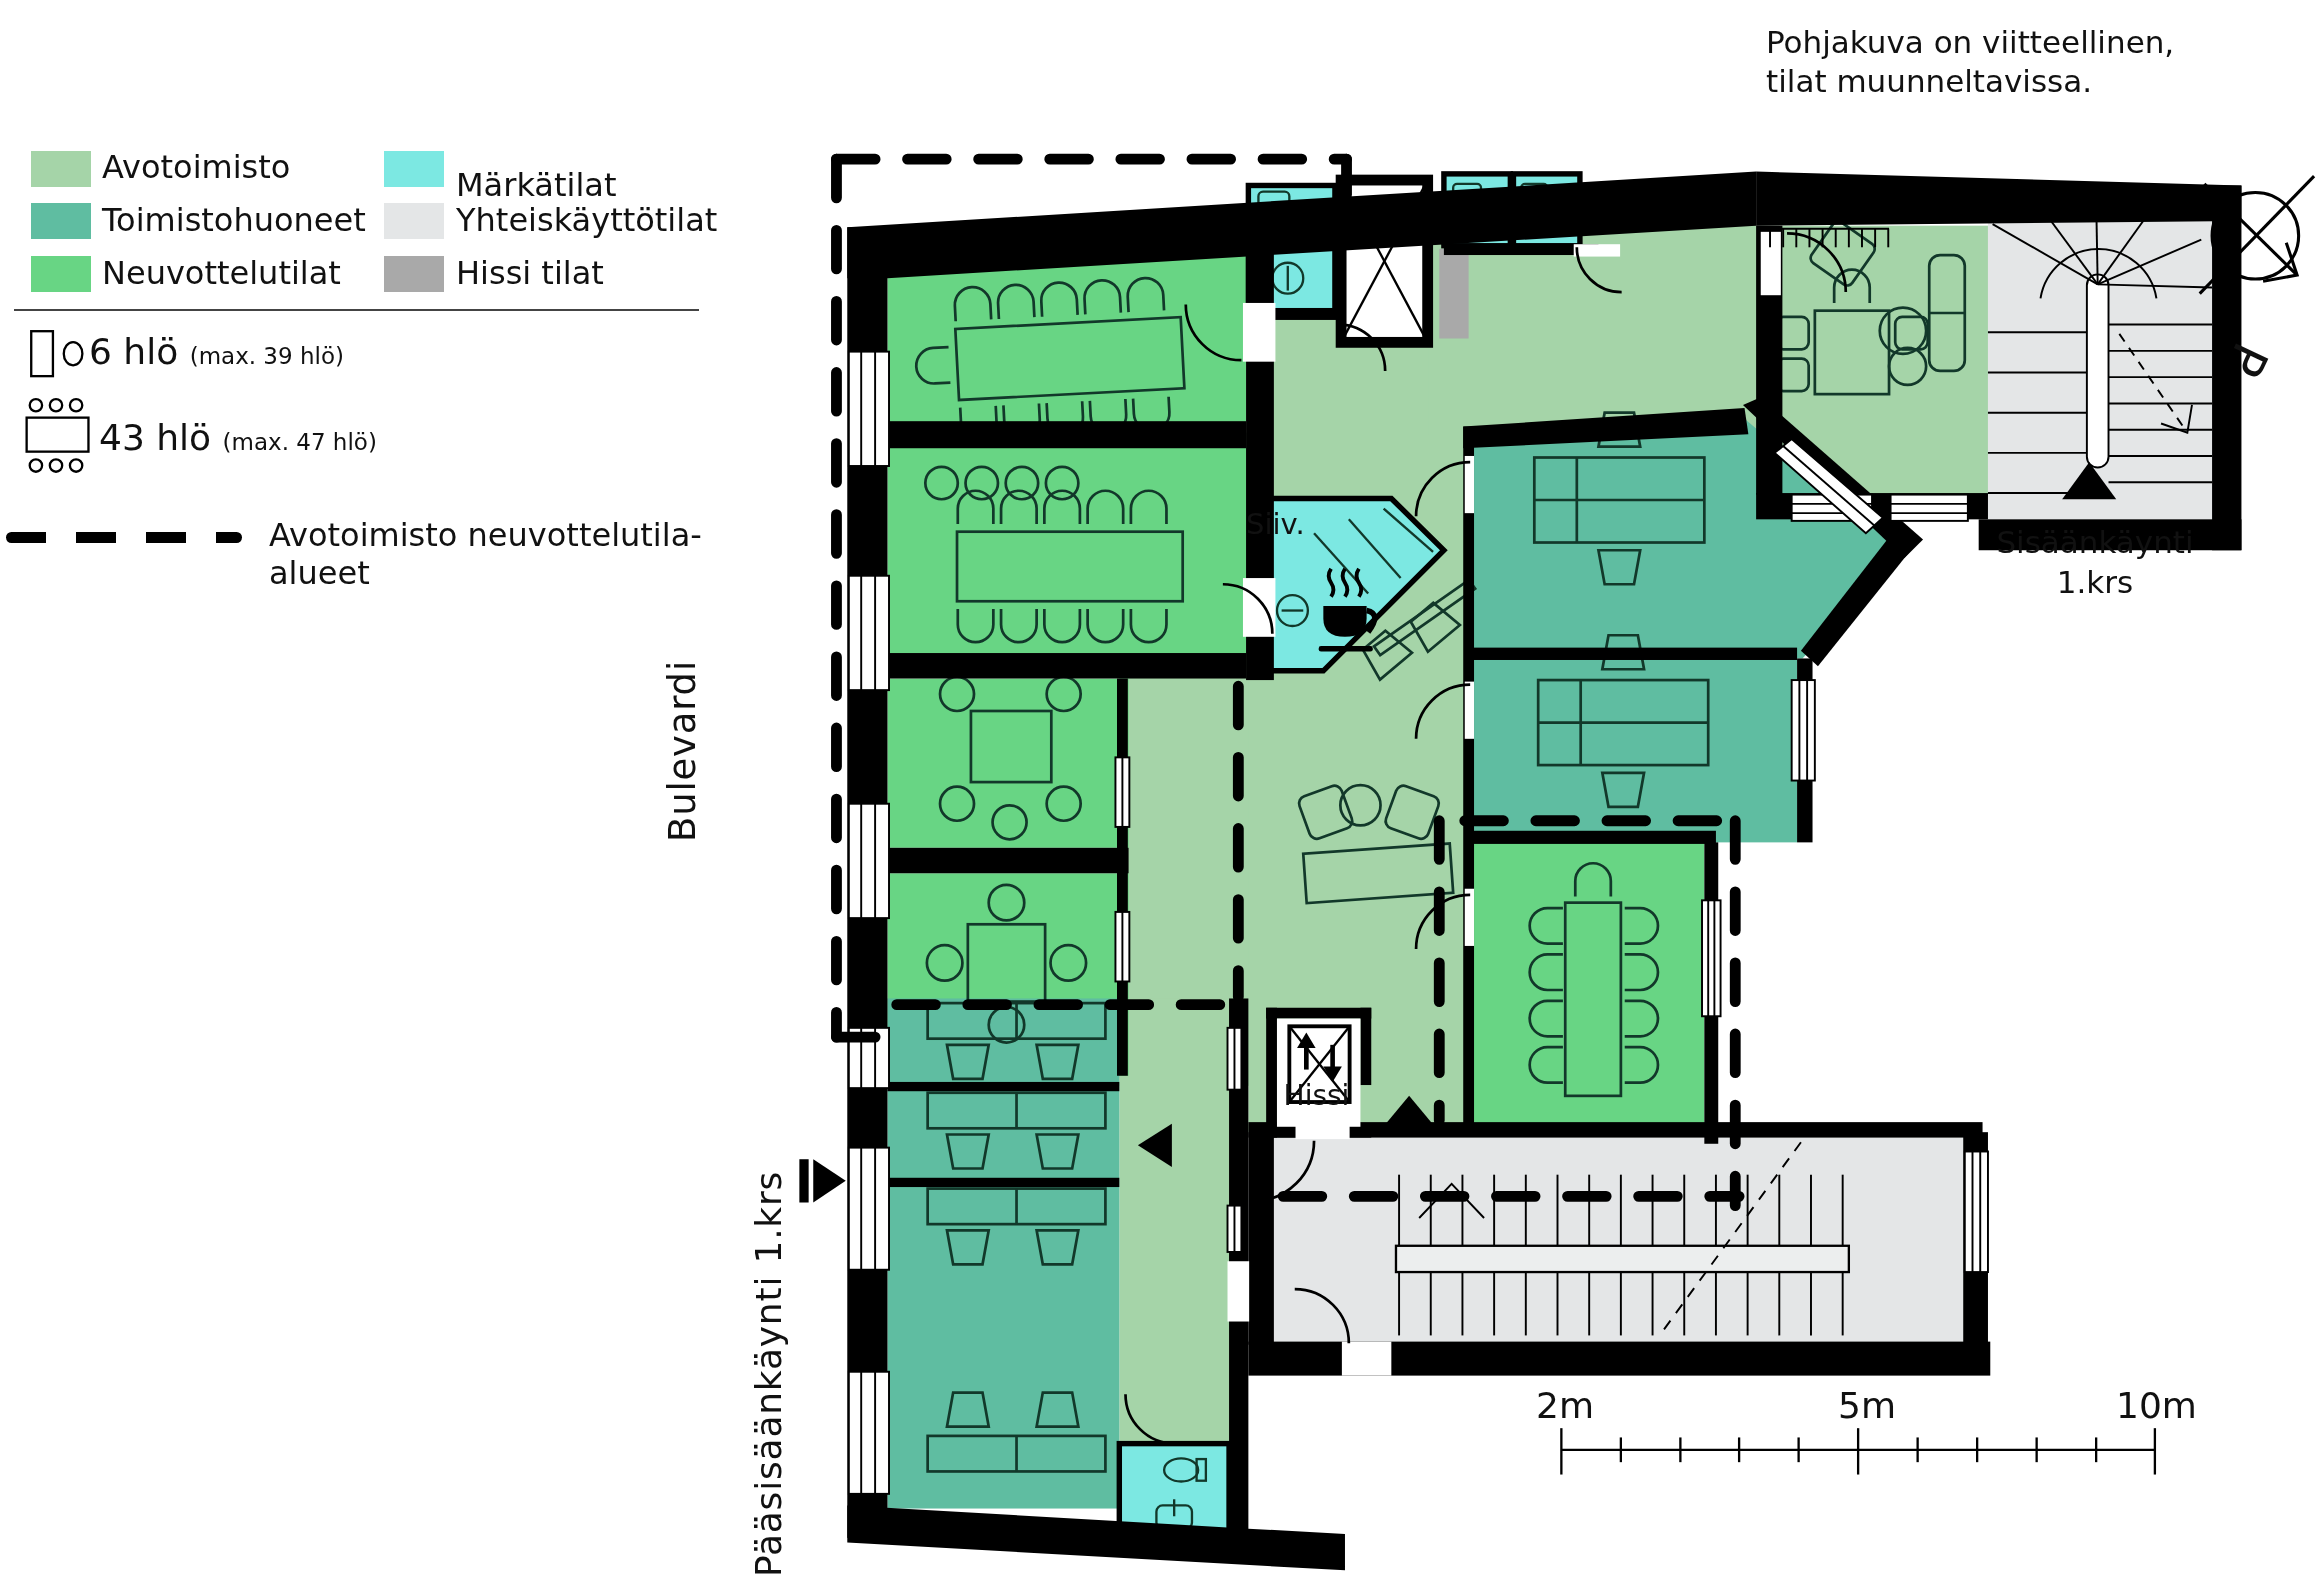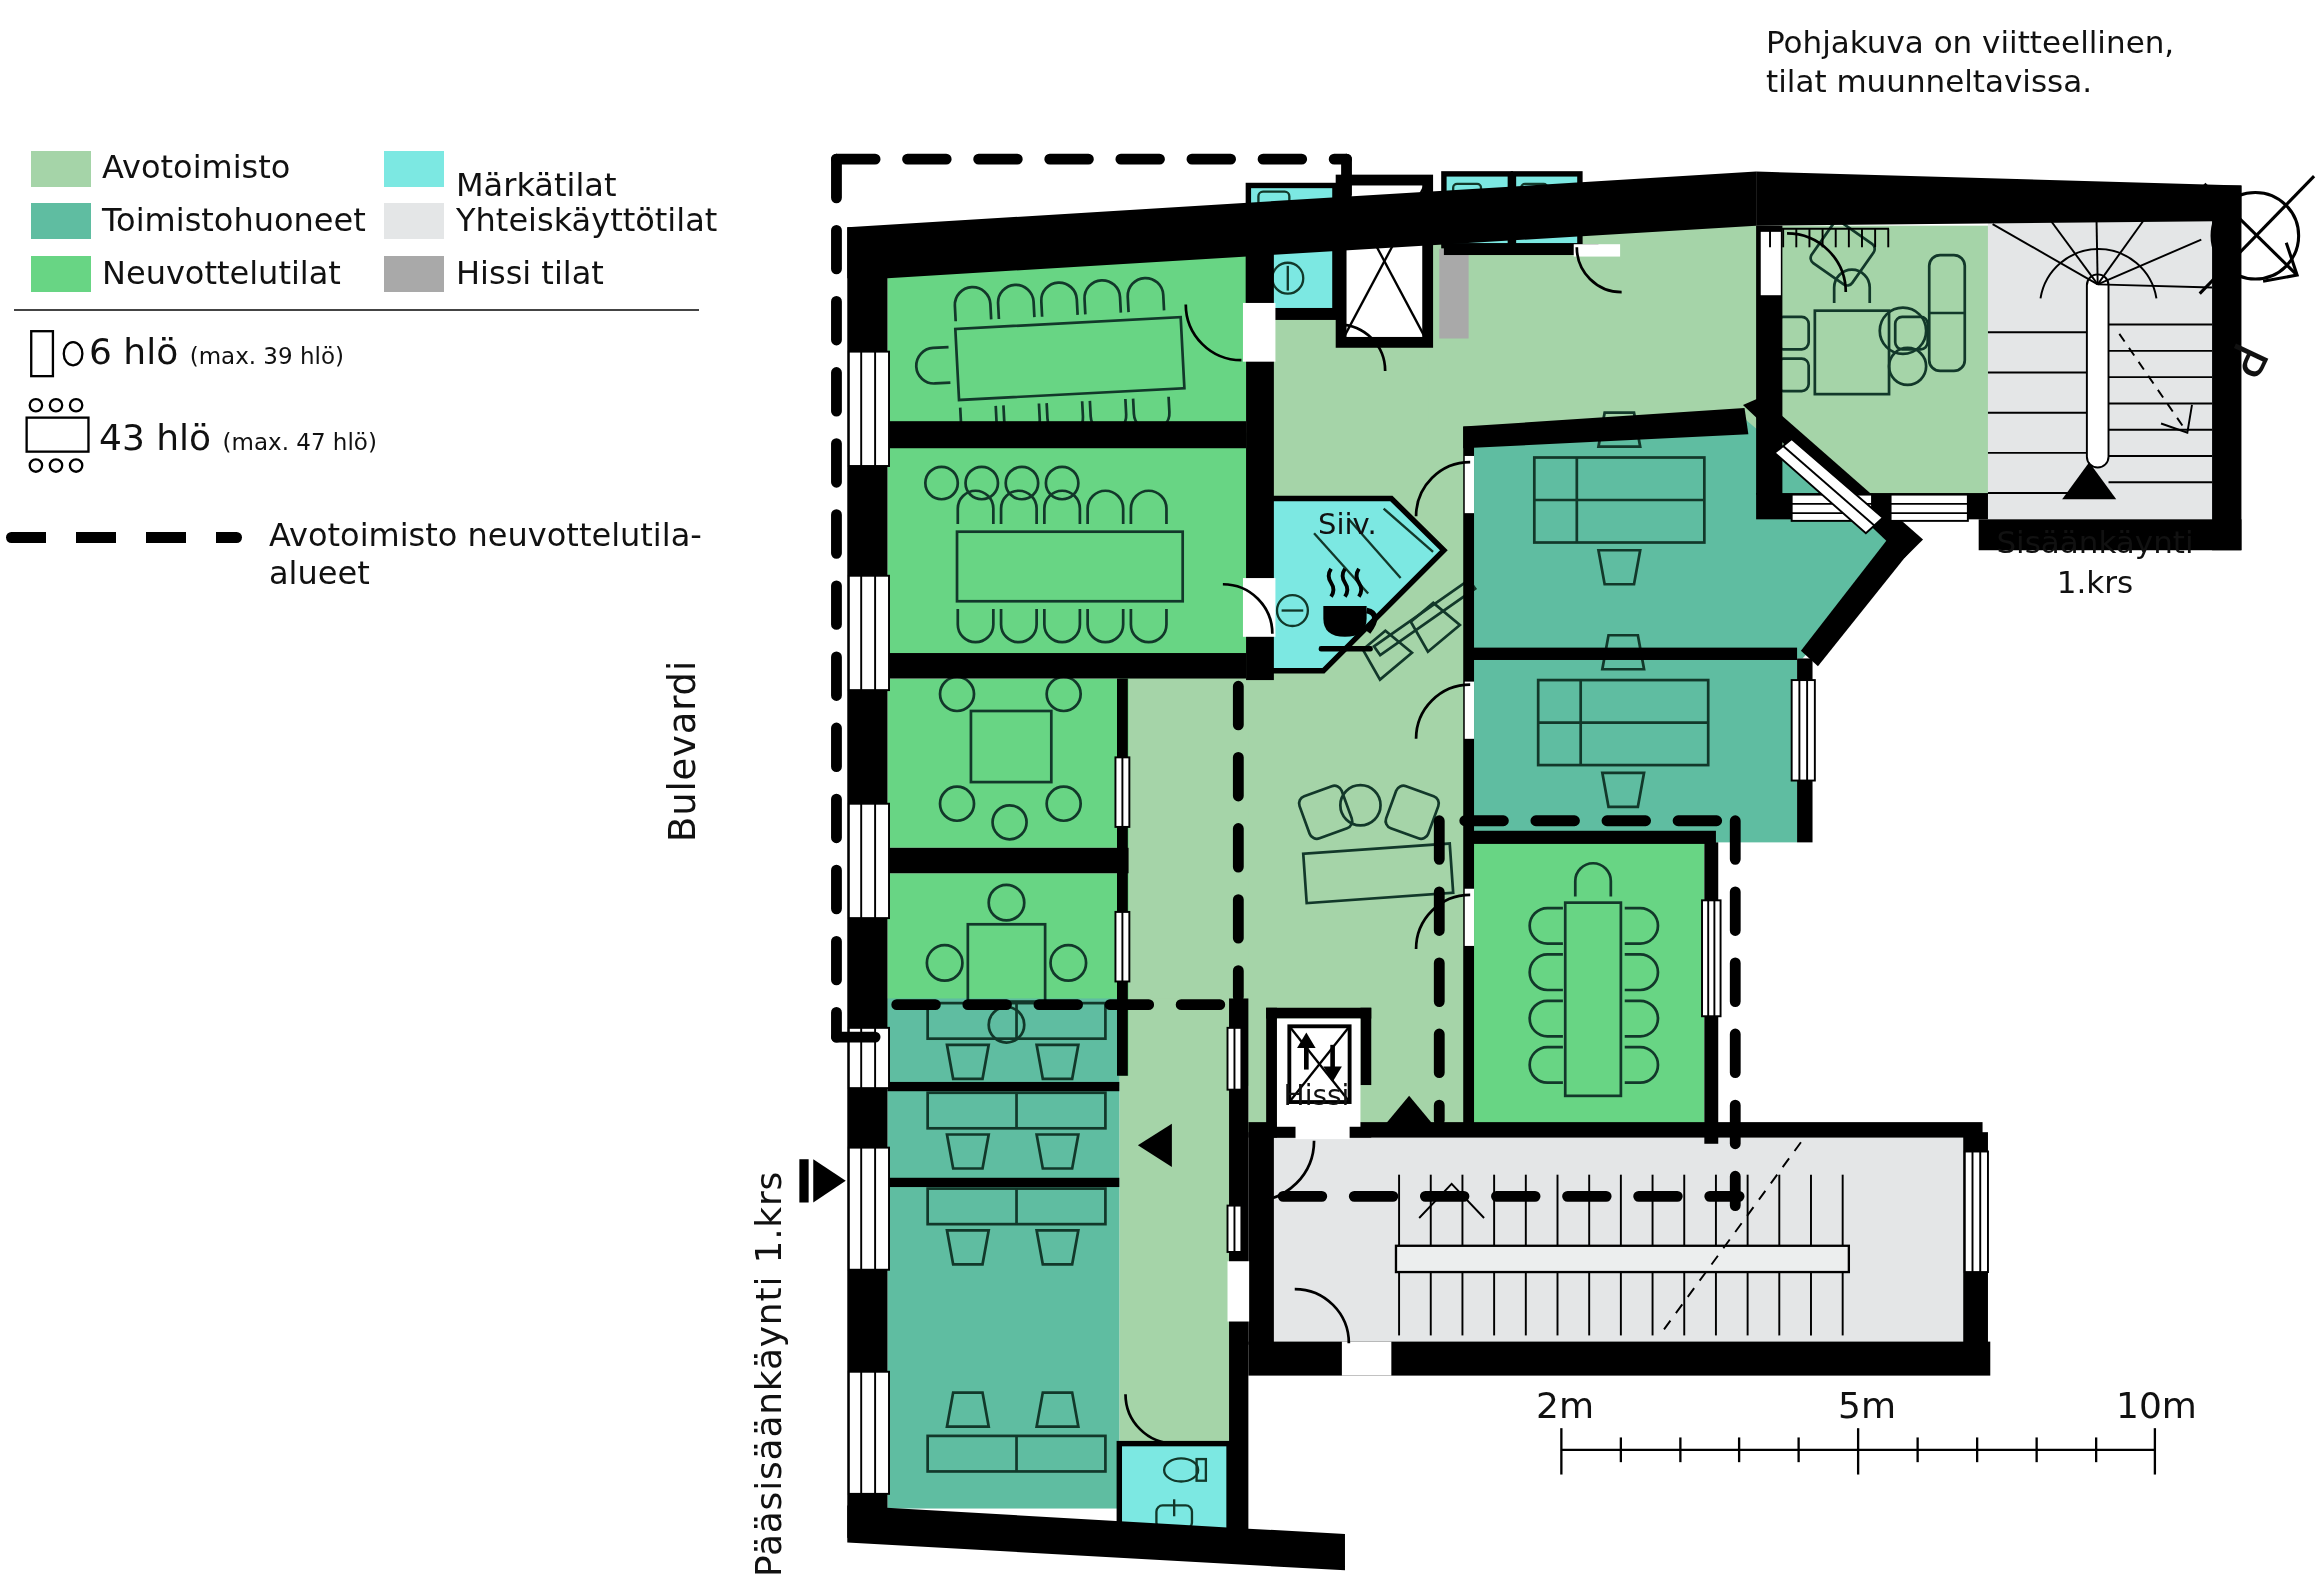--- a/index.html
+++ b/index.html
@@ -10,21 +10,21 @@
     font-family:"DejaVu Sans","Liberation Sans",sans-serif;
     color:#111;
     overflow:hidden;
   }
   #plan-svg{position:absolute;left:0;top:0;width:2319px;height:1575px;}
   .txt{position:absolute;white-space:nowrap;}
   .disclaimer{left:1766px;top:23px;font-size:31px;line-height:1.25;white-space:normal;width:448px;}
   .street{left:661px;top:842px;font-size:37px;transform:rotate(-90deg);transform-origin:0 0;letter-spacing:0.8px;}
   .main-entrance{left:748px;top:1577px;font-size:36px;transform:rotate(-90deg);transform-origin:0 0;letter-spacing:0.8px;}
   .entrance{left:1948px;top:522px;width:294px;text-align:center;font-size:31px;line-height:1.3;}
-  .lbl-siiv{left:1318px;top:507px;font-size:29px;}
+  .lbl-siiv{left:1246px;top:507px;font-size:29px;}
   .lbl-hissi{left:1268px;top:1079px;width:97px;text-align:center;font-size:28px;}
   .north-p{left:2232px;top:331px;font-size:49px;transform:rotate(115deg);transform-origin:center;}
   .sb-label{font-size:36px;top:1385px;}
   .sb-0{left:1536px;} .sb-5{left:1838px;} .sb-10{left:2116px;}
 
   
   #legend{position:absolute;left:0;top:0;width:742px;height:587px;}
   .leg-sw{position:absolute;width:60px;height:36px;}
   .leg-lb{position:absolute;font-size:32px;}
   .leg-div{position:absolute;left:14px;top:309px;width:685px;height:2.3px;background:#444;}

